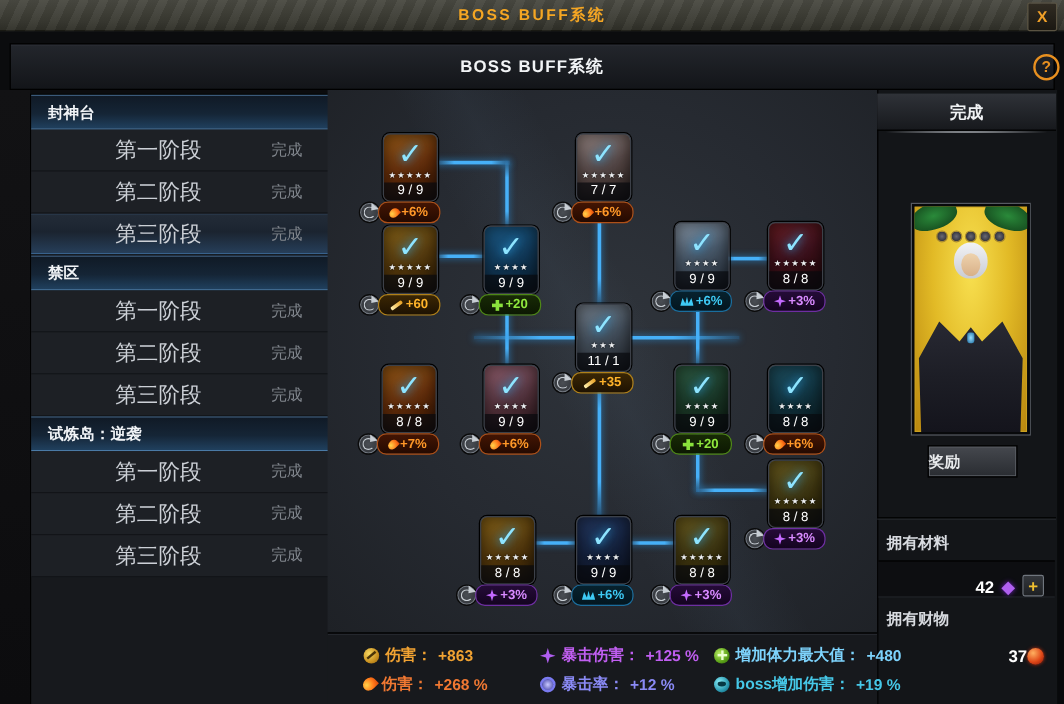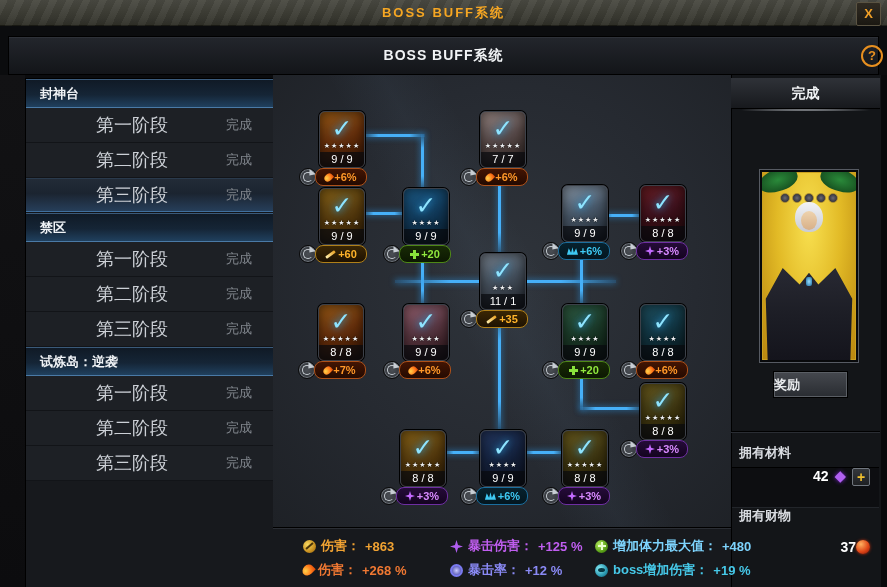--- a/index.html
+++ b/index.html
@@ -165,23 +165,23 @@
   .armor{position:absolute;left:0;right:0;bottom:0;height:118px;
     background:linear-gradient(180deg,#2e2f3a,#1d1e26 60%,#14141c);
     clip-path:polygon(6% 100%,4% 48%,22% 22%,40% 36%,50% 26%,60% 36%,78% 22%,96% 48%,94% 100%);}
   .gemc{position:absolute;left:44px;bottom:74px;width:6px;height:9px;border-radius:2px;
     background:radial-gradient(#9ae0ff,#1a6aa0);}
   .reward-btn{left:773px;top:371px;width:73px;height:25px;line-height:25px;
     background:linear-gradient(180deg,#45484e,#292c31);border:1px solid #000;
     box-shadow:inset 0 0 0 1px #5a5e64;color:#e8eaec;font-size:13px;font-weight:bold;cursor:pointer;}
   .rdivider{left:731px;top:431px;width:149px;height:1px;background:#000;box-shadow:0 1px 0 #2a2d33;}
   .rlabel{position:absolute;left:739px;color:#d8dbe0;font-size:13px;font-weight:bold;}
-  .mat-row{left:732px;top:467px;width:147px;height:41px;background:#0d0e11;
+  .mat-row{left:732px;top:467px;width:147px;height:31px;background:#0d0e11;
     border-top:1px solid #000;border-bottom:1px solid #22252a;
-    display:flex;align-items:flex-start;justify-content:flex-end;gap:6px;padding-right:9px;box-sizing:border-box;}
+    display:flex;align-items:flex-end;justify-content:flex-end;gap:6px;padding-right:9px;box-sizing:border-box;}
   .mat-count,.asset-count{color:#fff;font-size:14px;font-weight:bold;}
   .gem{color:#b060f0;font-size:15px;text-shadow:0 0 4px #7020c0;line-height:1;}
   .plus-btn{width:18px;height:18px;line-height:16px;text-align:center;cursor:pointer;
     background:linear-gradient(#34373c,#1e2023);border:1px solid #70767e;
     color:#f0c030;font-size:14px;font-weight:bold;border-radius:2px;box-sizing:border-box;}
   .asset-row{left:732px;top:533px;width:147px;height:28px;
     display:flex;align-items:center;justify-content:flex-end;gap:0;padding-right:9px;box-sizing:border-box;}
   .orb{width:14px;height:14px;border-radius:50%;flex:none;
     background:radial-gradient(circle at 35% 30%,#ffb060,#e04818 55%,#801006);
     box-shadow:0 0 3px #c03010;}

